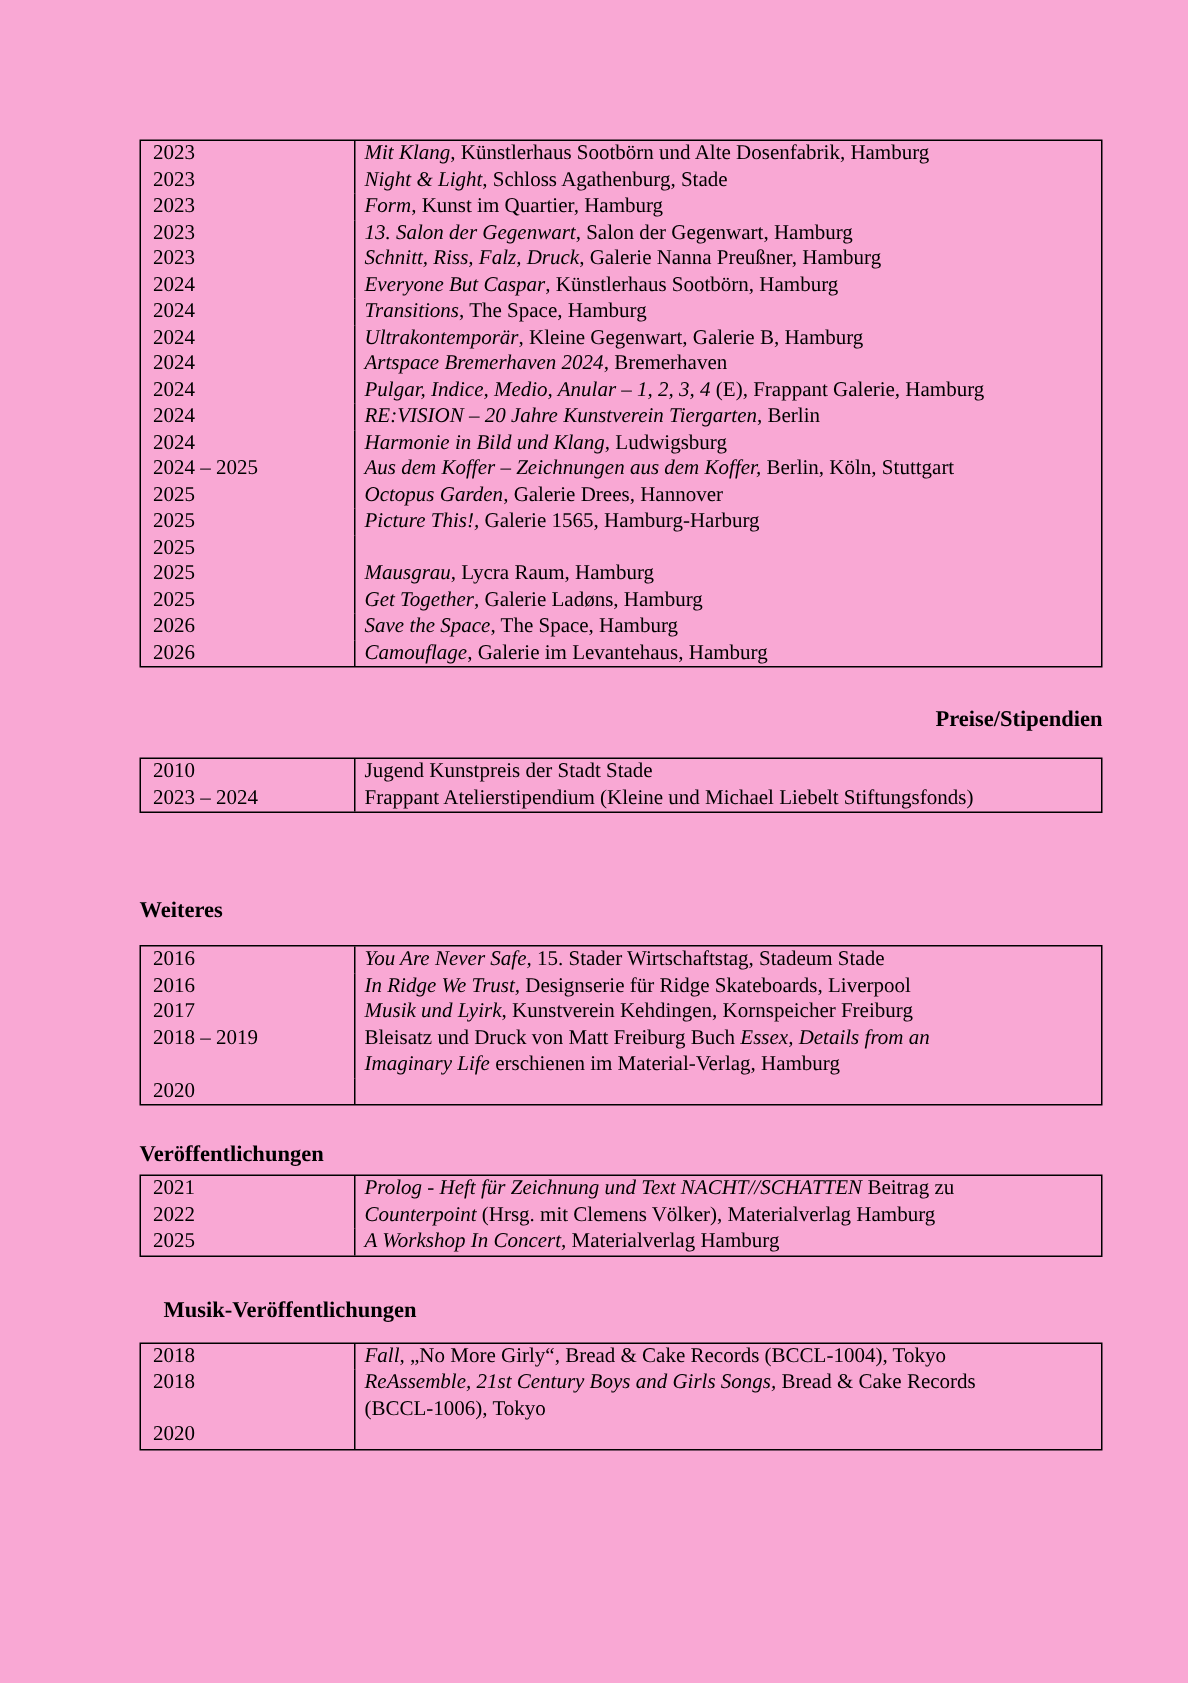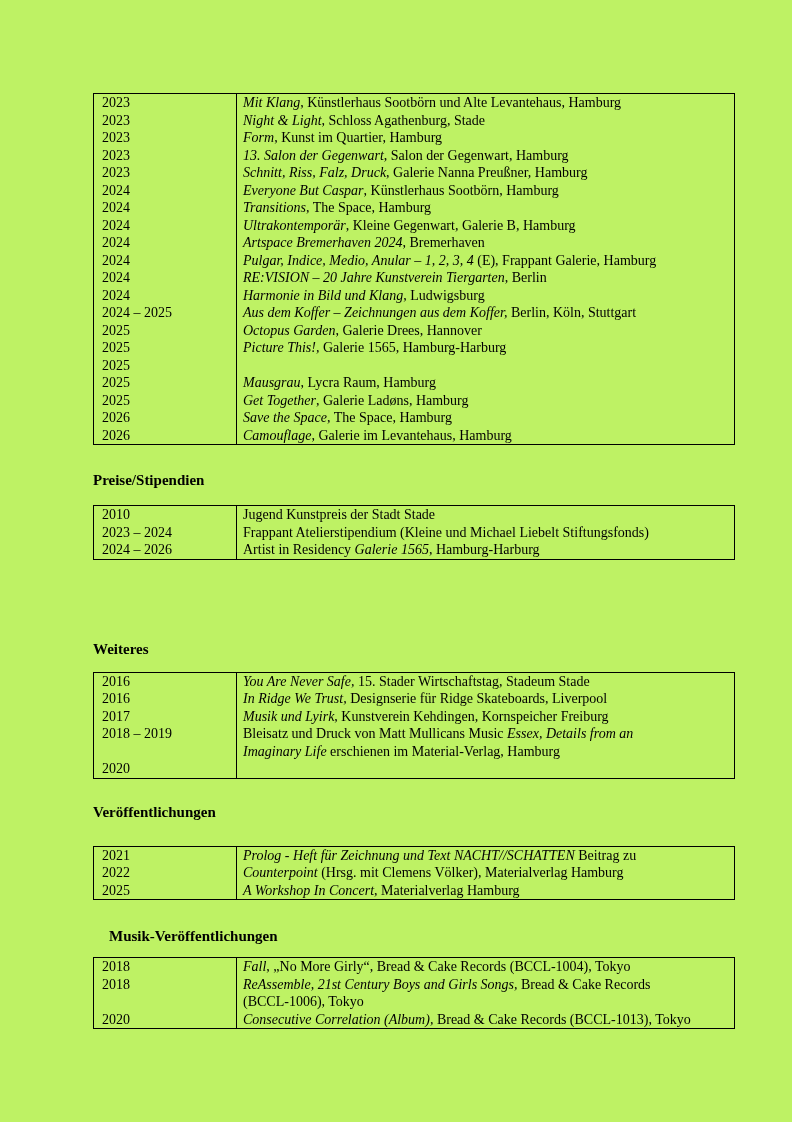--- a/index.html
+++ b/index.html
@@ -1,20 +1,20 @@
 <!DOCTYPE html>
 <html><head>
 <meta charset="utf-8">
 <style>
   html, body { margin: 0; padding: 0; background: #ffffff; }
   .page {
     position: relative;
     width: 792px;
     height: 1122px;
-    background: #bef264;
+    background: #f9a8d4;
     color: #000000;
     font-family: "Liberation Serif", "DejaVu Serif", serif;
     font-size: 14px;
     overflow: hidden;
   }
   .content {
     position: absolute;
     left: 93px;
     top: 93px;
     width: 642px;
@@ -41,37 +41,37 @@
     min-width: 0;
   }
   .line { white-space: nowrap; }
   .it { font-style: italic; }
   h2.section-heading {
     font-size: 15px;
     font-weight: bold;
     line-height: 18px;
     margin: 0;
   }
-  #heading-preise  { margin: 26px 0 16px 0; }
-  #heading-weiteres { margin: 80px 0 14px 0; }
-  #heading-veroeff { margin: 24px 0 25px 0; }
+  #heading-preise  { margin: 26px 0 16px 0; text-align: right; }
+  #heading-weiteres { margin: 56px 0 14px 0; }
+  #heading-veroeff { margin: 24px 0 4px 0; }
   #heading-musik   { margin: 27px 0 12px 16px; }
 </style>
 </head>
 <body>
 
 <div class="page">
   <div class="content">
 
     <div>
       <div class="cv-table">
           <div class="row">
             <div class="year-cell">2023</div>
             <div class="entry-cell">
-              <div class="line"><span class="it">Mit Klang</span><span>, Künstlerhaus Sootbörn und Alte Levantehaus, Hamburg</span></div>
+              <div class="line"><span class="it">Mit Klang</span><span>, Künstlerhaus Sootbörn und Alte Dosenfabrik, Hamburg</span></div>
             </div>
           </div>
           <div class="row">
             <div class="year-cell">2023</div>
             <div class="entry-cell">
               <div class="line"><span class="it">Night &amp; Light</span><span>, Schloss Agathenburg, Stade</span></div>
             </div>
           </div>
           <div class="row">
             <div class="year-cell">2023</div>
@@ -189,26 +189,20 @@
             <div class="entry-cell">
               <div class="line"><span>Jugend Kunstpreis der Stadt Stade</span></div>
             </div>
           </div>
           <div class="row">
             <div class="year-cell">2023 – 2024</div>
             <div class="entry-cell">
               <div class="line"><span>Frappant Atelierstipendium (Kleine und Michael Liebelt Stiftungsfonds)</span></div>
             </div>
           </div>
-          <div class="row">
-            <div class="year-cell">2024 – 2026</div>
-            <div class="entry-cell">
-              <div class="line"><span>Artist in Residency </span><span class="it">Galerie 1565</span><span>, Hamburg-Harburg</span></div>
-            </div>
-          </div>
         </div>
     </div>
 
     <div>
       <h2 class="section-heading" id="heading-weiteres">Weiteres</h2>
       <div class="cv-table">
           <div class="row">
             <div class="year-cell">2016</div>
             <div class="entry-cell">
               <div class="line"><span class="it">You Are Never Safe,</span><span> 15. Stader Wirtschaftstag, Stadeum Stade</span></div>
@@ -222,21 +216,21 @@
           </div>
           <div class="row">
             <div class="year-cell">2017</div>
             <div class="entry-cell">
               <div class="line"><span class="it">Musik und Lyirk</span><span>, Kunstverein Kehdingen, Kornspeicher Freiburg</span></div>
             </div>
           </div>
           <div class="row">
             <div class="year-cell">2018 – 2019</div>
             <div class="entry-cell">
-              <div class="line"><span>Bleisatz und Druck von Matt Mullicans Music </span><span class="it">Essex, Details from an</span></div>
+              <div class="line"><span>Bleisatz und Druck von Matt Freiburg Buch </span><span class="it">Essex, Details from an</span></div>
               <div class="line"><span class="it">Imaginary Life</span><span> erschienen im Material-Verlag, Hamburg</span></div>
             </div>
           </div>
           <div class="row">
             <div class="year-cell">2020</div>
           </div>
         </div>
     </div>
 
     <div>
@@ -274,21 +268,18 @@
           </div>
           <div class="row">
             <div class="year-cell">2018</div>
             <div class="entry-cell">
               <div class="line"><span class="it">ReAssemble, 21st Century Boys and Girls Songs,</span><span> Bread &amp; Cake Records</span></div>
               <div class="line"><span>(BCCL-1006), Tokyo</span></div>
             </div>
           </div>
           <div class="row">
             <div class="year-cell">2020</div>
-            <div class="entry-cell">
-              <div class="line"><span class="it">Consecutive Correlation (Album),</span><span> Bread &amp; Cake Records (BCCL-1013), Tokyo</span></div>
-            </div>
           </div>
         </div>
     </div>
 
   </div>
 </div>
 
 </body></html>

